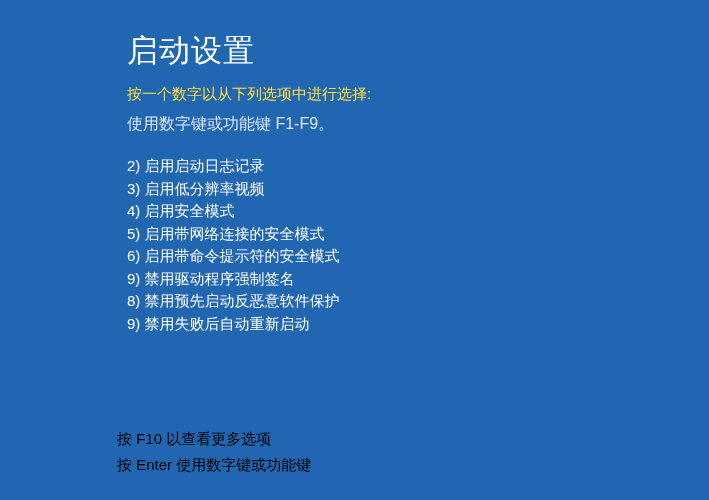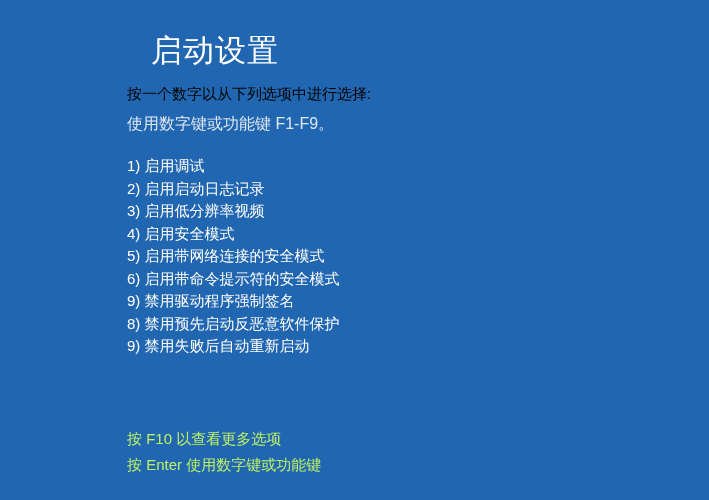--- a/index.html
+++ b/index.html
@@ -23,30 +23,29 @@
   }
   .title {
     position: absolute;
     left: 127px;
     top: 34px;
     font-size: 31px;
     font-weight: 300;
     letter-spacing: 1px;
     line-height: 34px;
     color: #ffffff;
-    margin-left: 24px;
   }
   .subtitle {
     position: absolute;
     left: 127px;
     top: 84px;
     font-size: 15px;
     font-weight: 400;
     line-height: 20px;
-    color: #000000;
+    color: #fde047;
   }
   .hint {
     position: absolute;
     left: 127px;
     top: 116px;
     font-size: 16px;
     font-weight: 400;
     line-height: 16px;
     color: rgba(255, 255, 255, 0.85);
   }
@@ -57,44 +56,43 @@
     font-size: 15px;
     font-weight: 400;
     line-height: 22.5px;
     color: #ffffff;
   }
   .option {
     white-space: nowrap;
   }
   .footer {
     position: absolute;
-    left: 127px;
+    left: 117px;
     top: 426px;
     font-size: 15px;
     font-weight: 400;
     line-height: 26px;
-    color: #bef264;
+    color: #000000;
   }
   .footer-line {
     white-space: nowrap;
   }
 </style>
 </head>
 <body>
 
 <div class="screen">
 
   <div class="title">启动设置</div>
 
   <div class="subtitle">按一个数字以从下列选项中进行选择:</div>
 
   <div class="hint">使用数字键或功能键 F1-F9。</div>
 
   <div class="options">
-    <div class="option">1) 启用调试</div>
     <div class="option">2) 启用启动日志记录</div>
     <div class="option">3) 启用低分辨率视频</div>
     <div class="option">4) 启用安全模式</div>
     <div class="option">5) 启用带网络连接的安全模式</div>
     <div class="option">6) 启用带命令提示符的安全模式</div>
     <div class="option">9) 禁用驱动程序强制签名</div>
     <div class="option">8) 禁用预先启动反恶意软件保护</div>
     <div class="option">9) 禁用失败后自动重新启动</div>
   </div>
 

